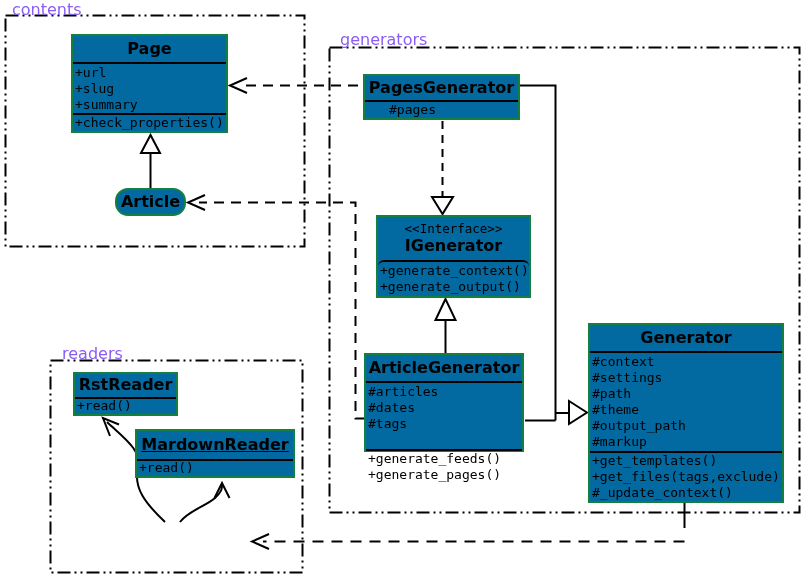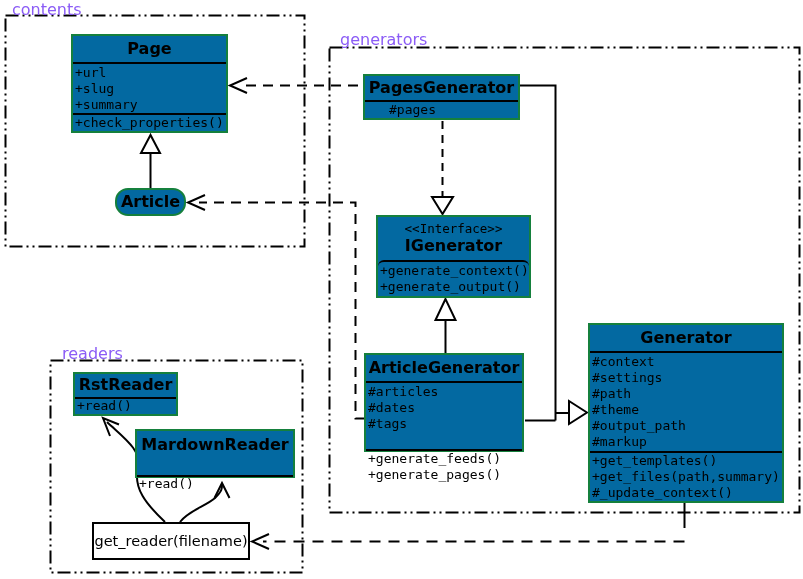--- a/index.html
+++ b/index.html
@@ -135,34 +135,33 @@
     <div class="cmp members" style="height:100px;">
       <div>#context</div>
       <div>#settings</div>
       <div>#path</div>
       <div>#theme</div>
       <div>#output_path</div>
       <div>#markup</div>
     </div>
     <div class="cmp members" style="height:50px;padding-top:0;">
       <div>+get_templates()</div>
-      <div>+get_files(path,summary)</div>
+      <div>+get_files(tags,exclude)</div>
       <div>#_update_context()</div>
     </div>
   </div>
 
   <div class="uml-class" style="left:73px;top:372px;width:105px;height:44px;">
     <div class="cmp uml-title" style="height:23px;line-height:22px;">RstReader</div>
     <div class="cmp members" style="height:17px;padding-top:0;">
       <div style="line-height:14px;">+read()</div>
     </div>
   </div>
 
   <div class="uml-class" style="left:135px;top:429px;width:160px;height:49px;">
-    <div class="cmp uml-title" style="height:44px;line-height:27px;">MardownReader</div>
+    <div class="cmp uml-title" style="height:28px;line-height:27px;text-decoration:underline;">MardownReader</div>
     <div class="cmp members" style="height:17px;padding-top:0;">
       <div style="line-height:14px;">+read()</div>
     </div>
   </div>
 
-  <div class="plain-box" style="left:92px;top:522px;width:158px;height:38px;line-height:34px;">get_reader(filename)</div>
 
 </div>
 
 </body></html>

